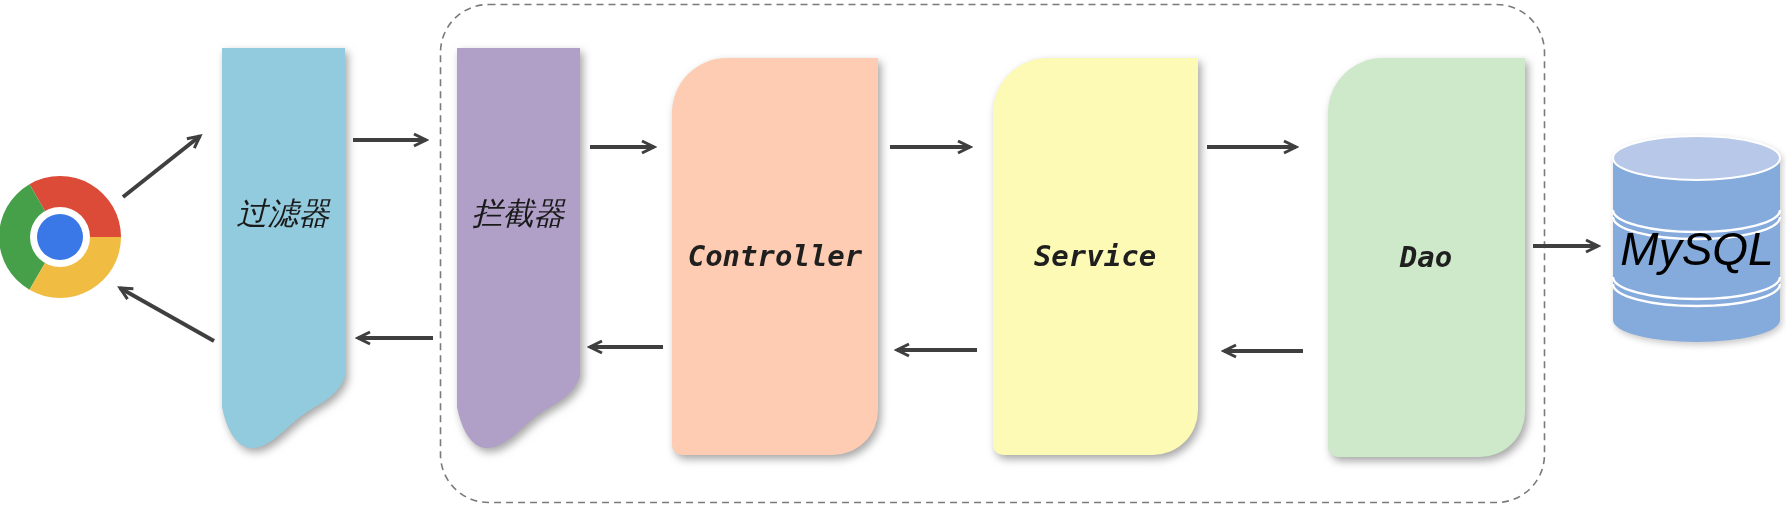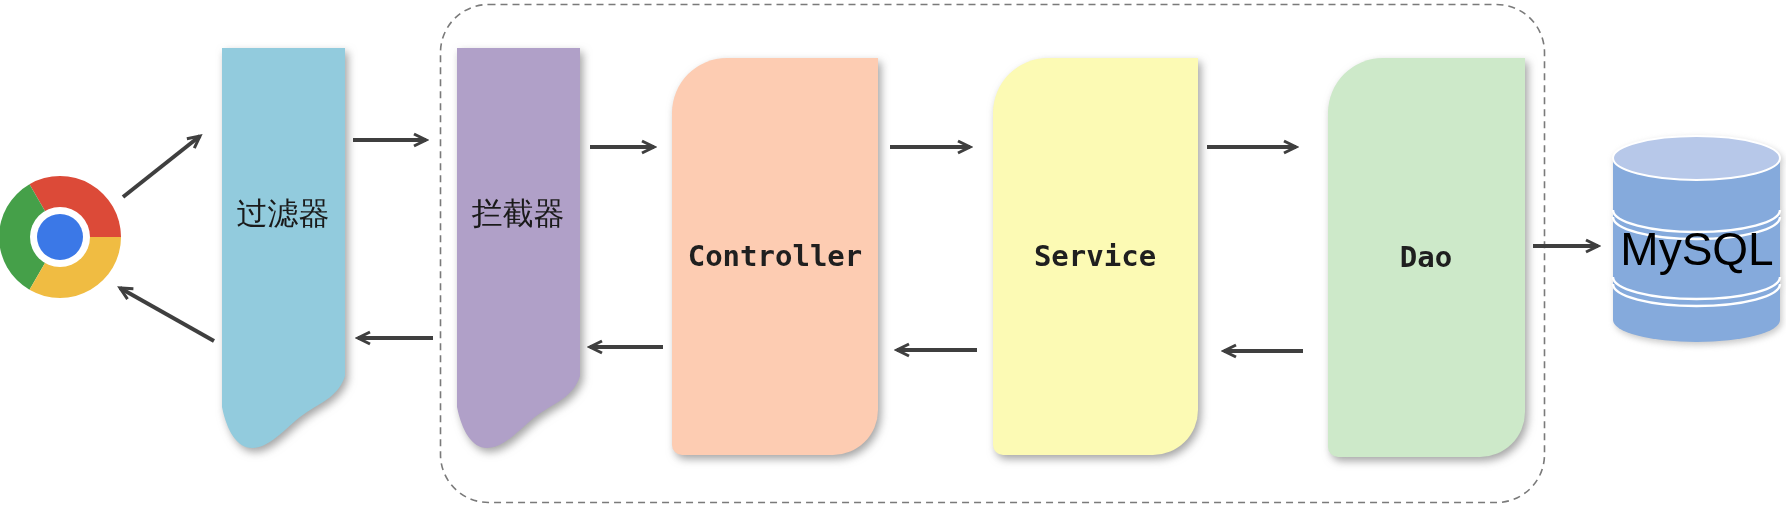--- a/index.html
+++ b/index.html
@@ -2,20 +2,21 @@
 <html><head>
 <meta charset="utf-8">
 <style>
   html,body{margin:0;padding:0;background:#ffffff;}
   .stage{
     position:relative;
     width:1786px;height:508px;
     background:#ffffff;
     font-family:"Liberation Sans", sans-serif;
     overflow:hidden;
+    font-style:italic;
   }
   svg{display:block;}
   .shape{filter:drop-shadow(3px 4px 4px rgba(90,90,90,.55));}
   .cyl{filter:drop-shadow(2px 3px 3px rgba(120,120,120,.4));}
   .label-cn{
     font-family:"Liberation Sans", sans-serif;
     font-size:31px;
     fill:#1a1a1a;
   }
   .label-mono{

